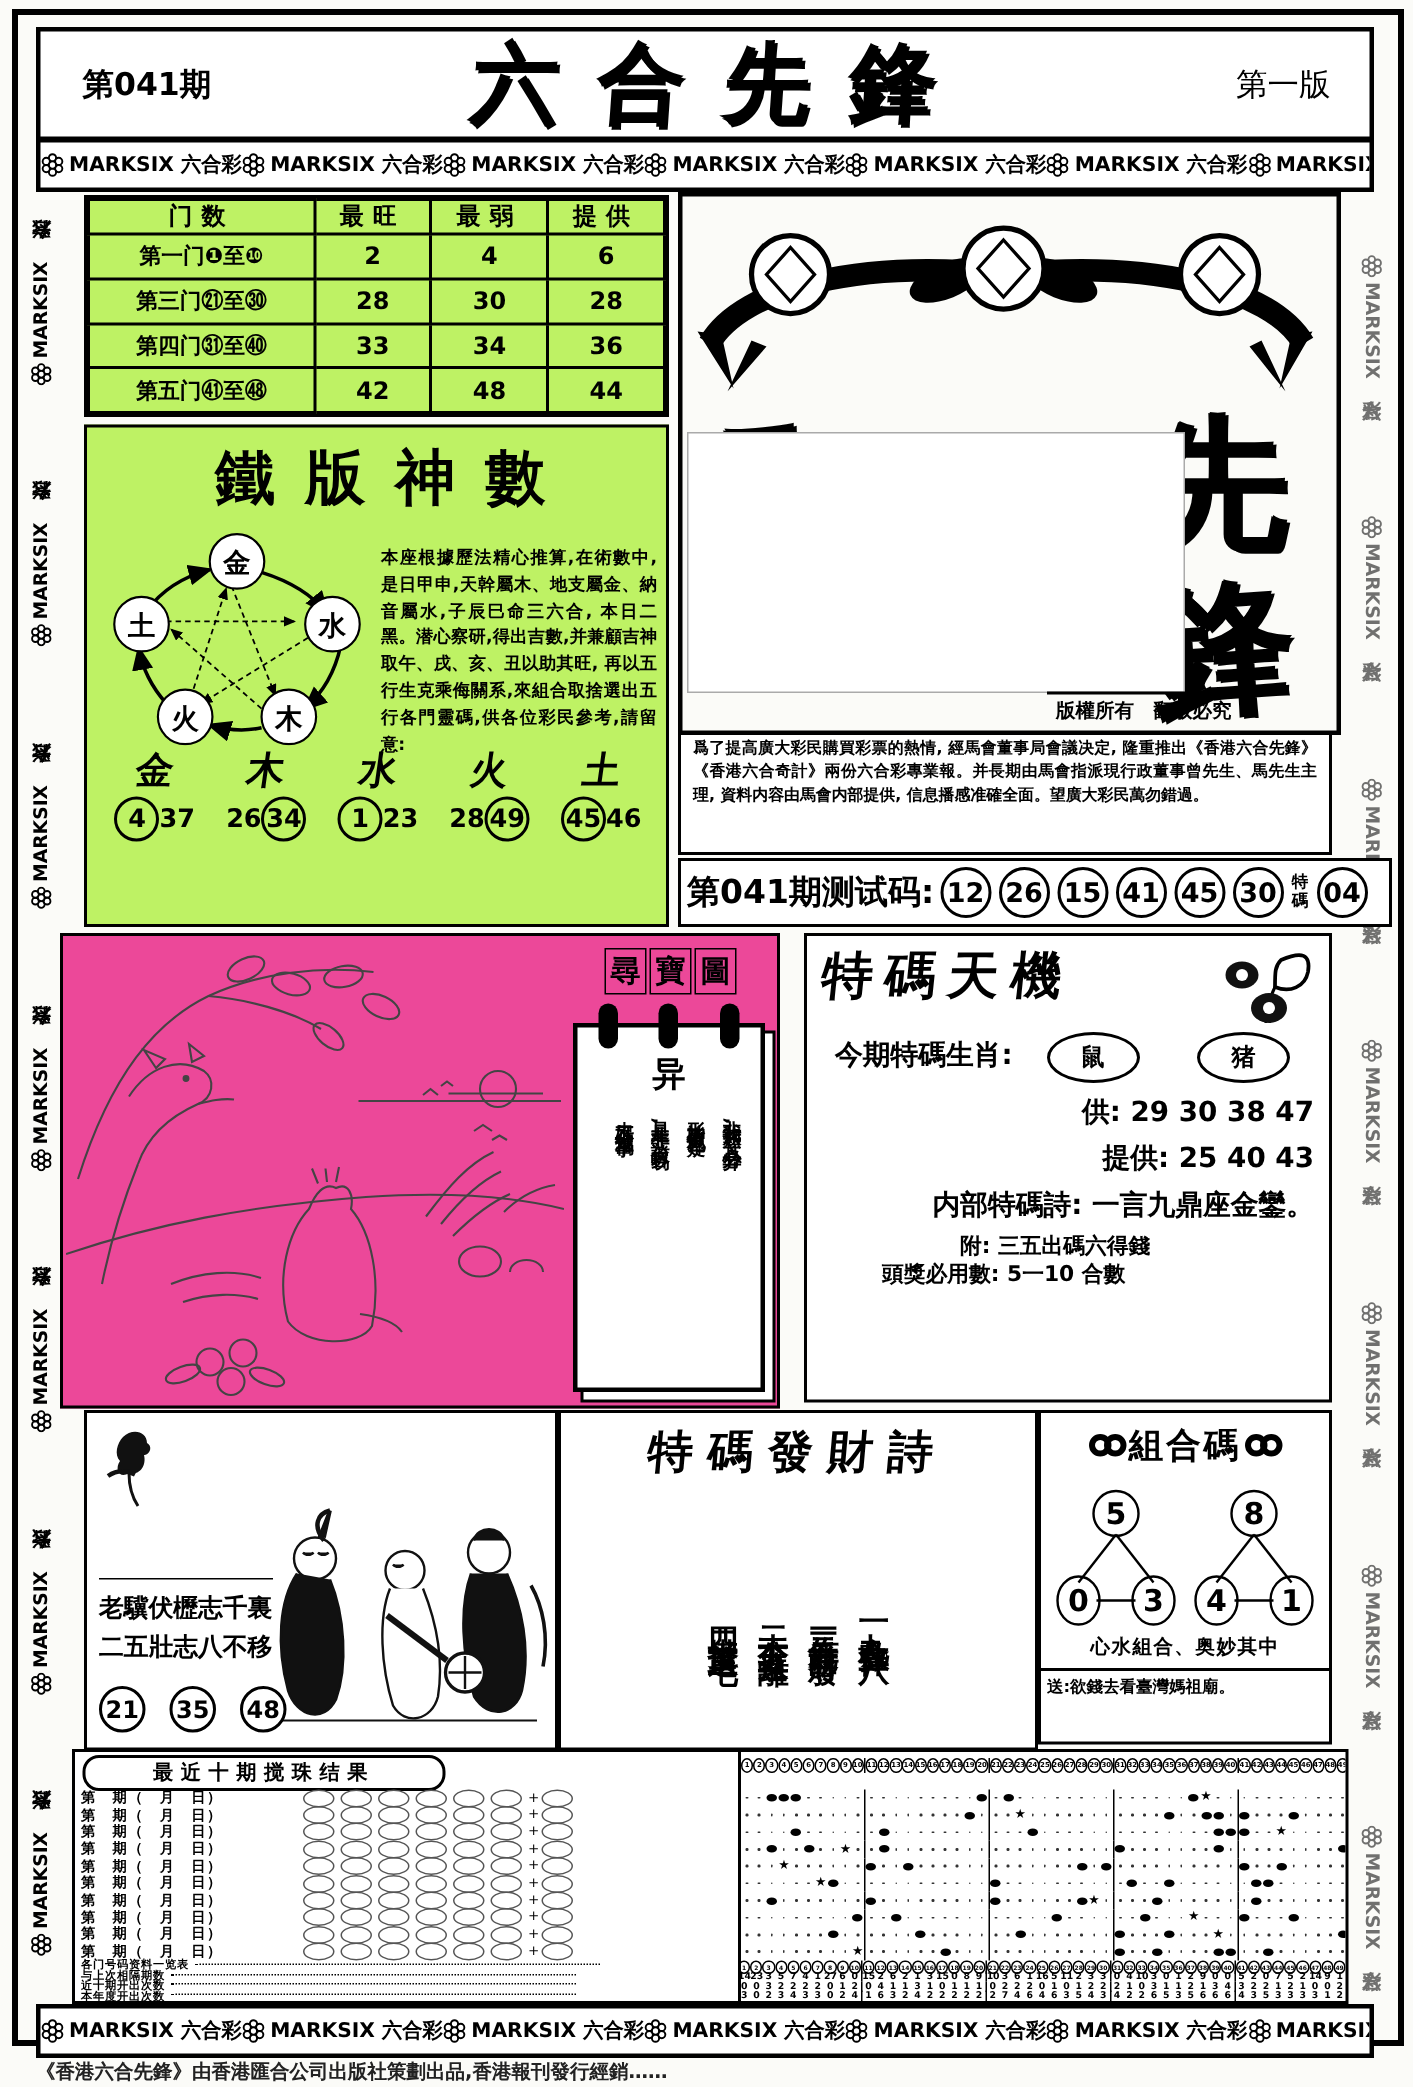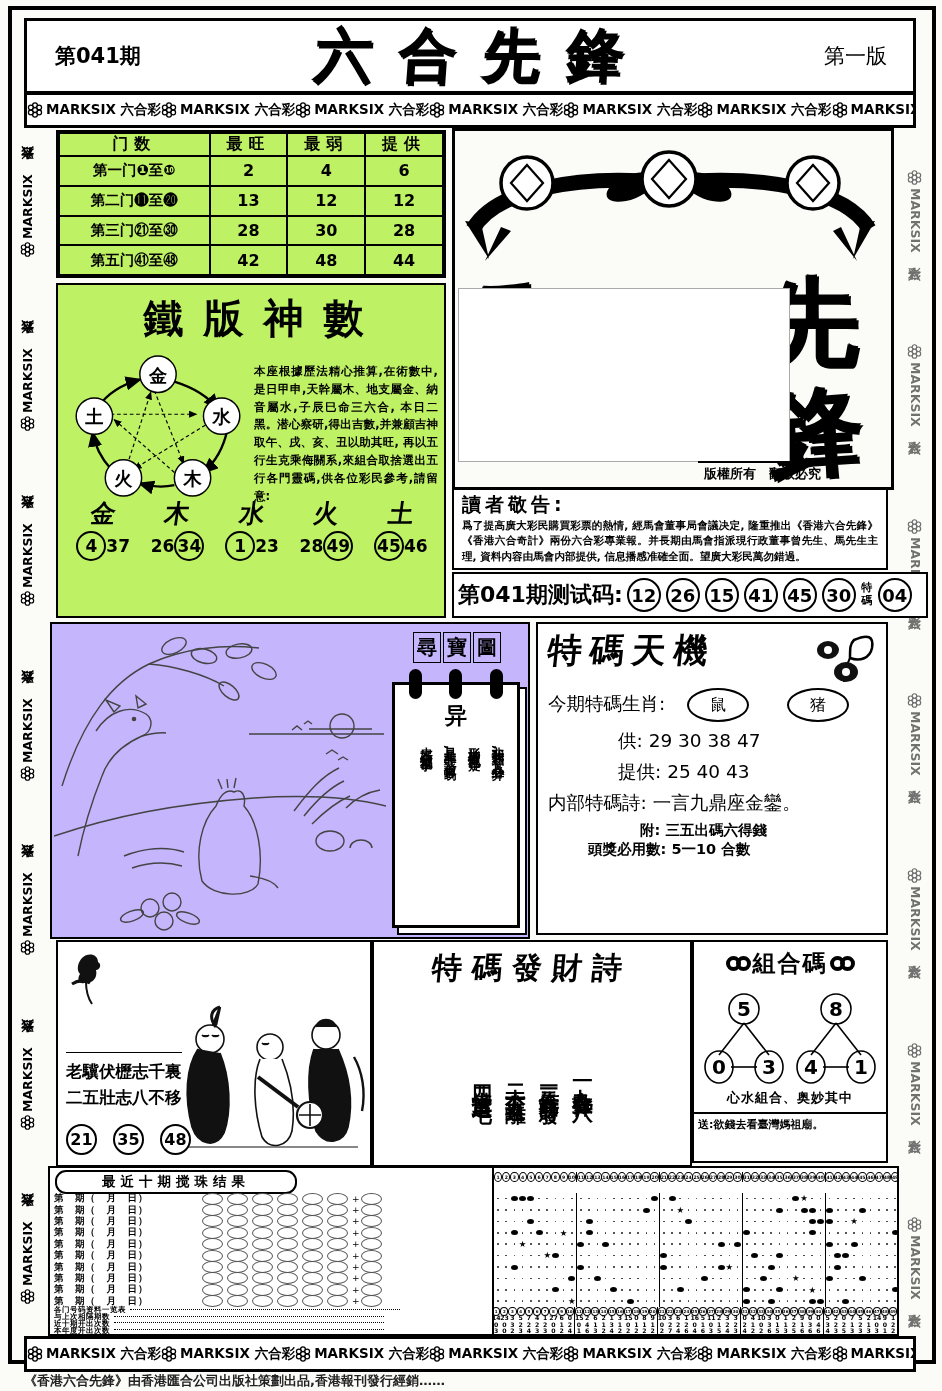--- a/index.html
+++ b/index.html
@@ -48,36 +48,36 @@
   
   .notice{left:452px;top:488px;width:436px;height:82px;border:2.5px solid #000;padding:2px 8px;box-sizing:border-box;background:#fff;}
   .notice-title{font-size:19px;font-weight:900;letter-spacing:4px;}
   .notice-body{font-size:10.6px;font-weight:bold;line-height:1.45;text-align:justify;}
   
   .testcode{left:452px;top:572px;width:476px;height:46px;border:2.5px solid #000;display:flex;align-items:center;gap:4px;padding:0 4px;box-sizing:border-box;background:#fff;}
   .tc-label{font-size:22px;font-weight:900;white-space:nowrap;}
   .tnum{width:34px;height:34px;font-size:18px;border-width:2.5px;}
   .tc-special{font-size:11px;font-weight:bold;width:14px;line-height:1.15;text-align:center;}
   
-  .treasure{left:50px;top:622px;width:476px;height:313px;border:2.5px solid #000;background:#c4b5fd;}
+  .treasure{left:40px;top:622px;width:476px;height:313px;border:2.5px solid #000;background:#ec4899;}
   .t-draw{position:absolute;left:2px;top:2px;}
   .t-right{position:absolute;left:336px;top:0;width:138px;height:100%;}
   .t-title{text-align:center;margin-top:8px;}
   .t-title span{display:inline-block;border:1.5px solid #000;font-size:20px;font-weight:900;padding:1px 3px;margin:0 1px;font-family:"DejaVu Serif",serif;}
   .pad{position:absolute;left:4px;top:58px;width:122px;height:240px;border:3px solid #000;background:#fff;box-shadow:6px 6px 0 -1px #fff,6px 6px 0 1px #000;}
   .rings{position:absolute;top:-16px;left:0;width:100%;display:flex;justify-content:space-around;}
   .ring{width:13px;height:30px;background:#000;border-radius:7px;}
   .padchar{text-align:center;font-size:22px;font-weight:900;margin-top:16px;}
   .t-poem{position:absolute;top:52px;right:6px;height:178px;writing-mode:vertical-rl;font-size:12.5px;font-weight:bold;line-height:1.75;letter-spacing:2px;}
   .t-poem div{margin:0 2px;}
   
   .secret{left:536px;top:622px;width:352px;height:313px;border:2.5px solid #000;padding:4px 10px;box-sizing:border-box;background:#fff;}
   .s-title{font-family:"DejaVu Serif",serif;font-size:34px;font-weight:900;letter-spacing:8px;transform:skewX(-6deg);display:inline-block;}
   .s-leaf{position:absolute;right:10px;top:8px;}
-  .s-row{font-size:18.5px;font-weight:400;margin:6px 0;white-space:nowrap;}
+  .s-row{font-size:18.5px;font-weight:700;margin:6px 0;white-space:nowrap;text-align:right;}
   .s-ind{margin-left:70px;}
   .zodiac{display:inline-flex;align-items:center;justify-content:center;border:2px solid #000;border-radius:50%;width:58px;height:30px;font-size:16px;margin:0 16px;}
   .s-small{font-size:14.5px;font-weight:900;margin-left:92px;}
   .s-small2{font-size:14.5px;font-weight:900;margin-left:40px;}
   
   .child{left:56px;top:940px;width:312px;height:223px;border:2.5px solid #000;background:#fff;overflow:hidden;}
   .c-title{position:absolute;left:90px;top:6px;font-family:"DejaVu Serif",serif;font-size:30px;font-weight:900;letter-spacing:8px;text-shadow:1.5px 1.5px 0 #000;}
   .c-lines{position:absolute;left:8px;top:110px;font-size:16.5px;font-weight:900;line-height:1.6;border-top:1px solid #000;padding-top:6px;}
   .c-nums{position:absolute;left:8px;bottom:10px;display:flex;gap:16px;}
   .c-nums .circ{width:31px;height:31px;font-size:16px;border-width:2.5px;}
@@ -570,30 +570,30 @@
     </tr>
       </thead>
     <tbody id="door-body">
         <tr>
           <th class="dname">第一门❶至❿</th>
           <td>2</td>
           <td>4</td>
           <td>6</td>
         </tr>
         <tr>
-          <th class="dname">第二门⓫至⓴</th>
-          <td>13</td>
-          <td>12</td>
-          <td>12</td>
-        </tr>
-        <tr>
           <th class="dname">第三门㉑至㉚</th>
           <td>28</td>
           <td>30</td>
           <td>28</td>
+        </tr>
+        <tr>
+          <th class="dname">第四门㉛至㊵</th>
+          <td>33</td>
+          <td>34</td>
+          <td>36</td>
         </tr>
         <tr>
           <th class="dname">第五门㊶至㊽</th>
           <td>42</td>
           <td>48</td>
           <td>44</td>
         </tr>
       </tbody>
   </table>
 </div>
@@ -666,21 +666,20 @@
   <div class="iron-cols" id="iron-cols">
       <div class="iron-col"><div class="iron-el">金</div><div class="inum circ">4</div><div class="inum">37</div></div>
       <div class="iron-col"><div class="iron-el">木</div><div class="inum">26</div><div class="inum circ">34</div></div>
       <div class="iron-col"><div class="iron-el">水</div><div class="inum circ">1</div><div class="inum">23</div></div>
       <div class="iron-col"><div class="iron-el">火</div><div class="inum">28</div><div class="inum circ">49</div></div>
       <div class="iron-col"><div class="iron-el">土</div><div class="inum circ">45</div><div class="inum">46</div></div>
     </div>
 </div>
 
 <div class="abs notice">
-  <div class="notice-title">讀者敬告:</div>
   <div class="notice-body">爲了提高廣大彩民購買彩票的熱情, 經馬會董事局會議决定, 隆重推出《香港六合先鋒》《香港六合奇計》兩份六合彩專業報。并長期由馬會指派現行政董事曾先生、馬先生主理, 資料内容由馬會内部提供, 信息播感准確全面。望廣大彩民萬勿錯過。</div>
 </div>
 
 <div class="abs testcode">
   <span class="tc-label">第041期测试码:</span>
   <span id="test-nums" style="display:inline-flex;gap:5px;">
       <span class="circ tnum">12</span>
       <span class="circ tnum">26</span>
       <span class="circ tnum">15</span>
       <span class="circ tnum">41</span>

